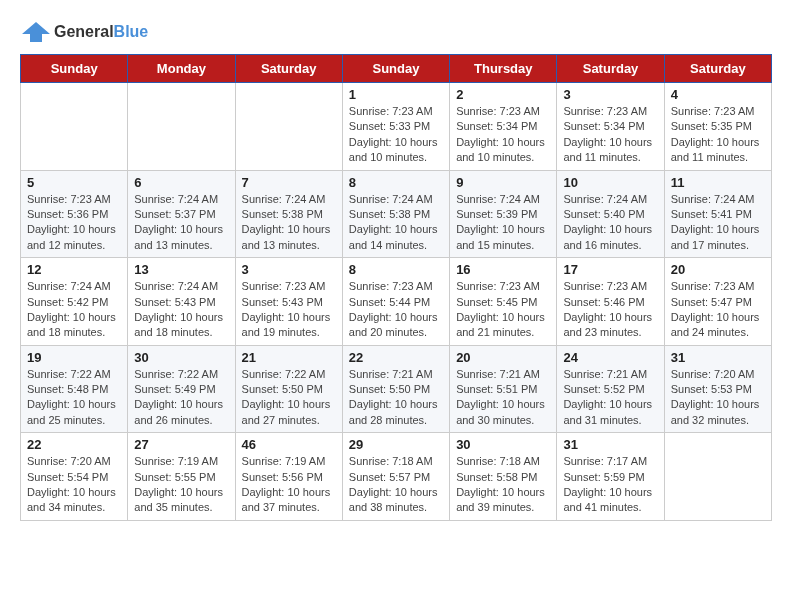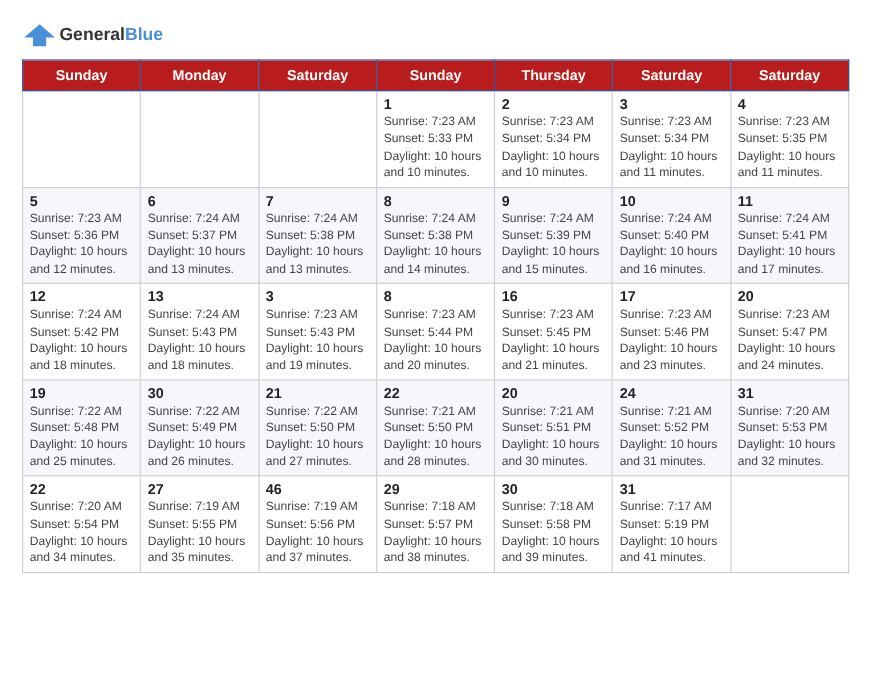--- a/index.html
+++ b/index.html
@@ -330,20 +330,20 @@
         <td>
           <span class="day-number">30</span>
           <div class="day-info" style="white-space: pre-line;">Sunrise: 7:18 AM
 Sunset: 5:58 PM
 Daylight: 10 hours
 and 39 minutes.</div>
         </td>
         <td>
           <span class="day-number">31</span>
           <div class="day-info" style="white-space: pre-line;">Sunrise: 7:17 AM
-Sunset: 5:19 PM
+Sunset: 5:59 PM
 Daylight: 10 hours
 and 41 minutes.</div>
         </td>
         <td class="empty-cell"></td>
       </tr>
     </tbody>
 </table>
 
 </body></html>

